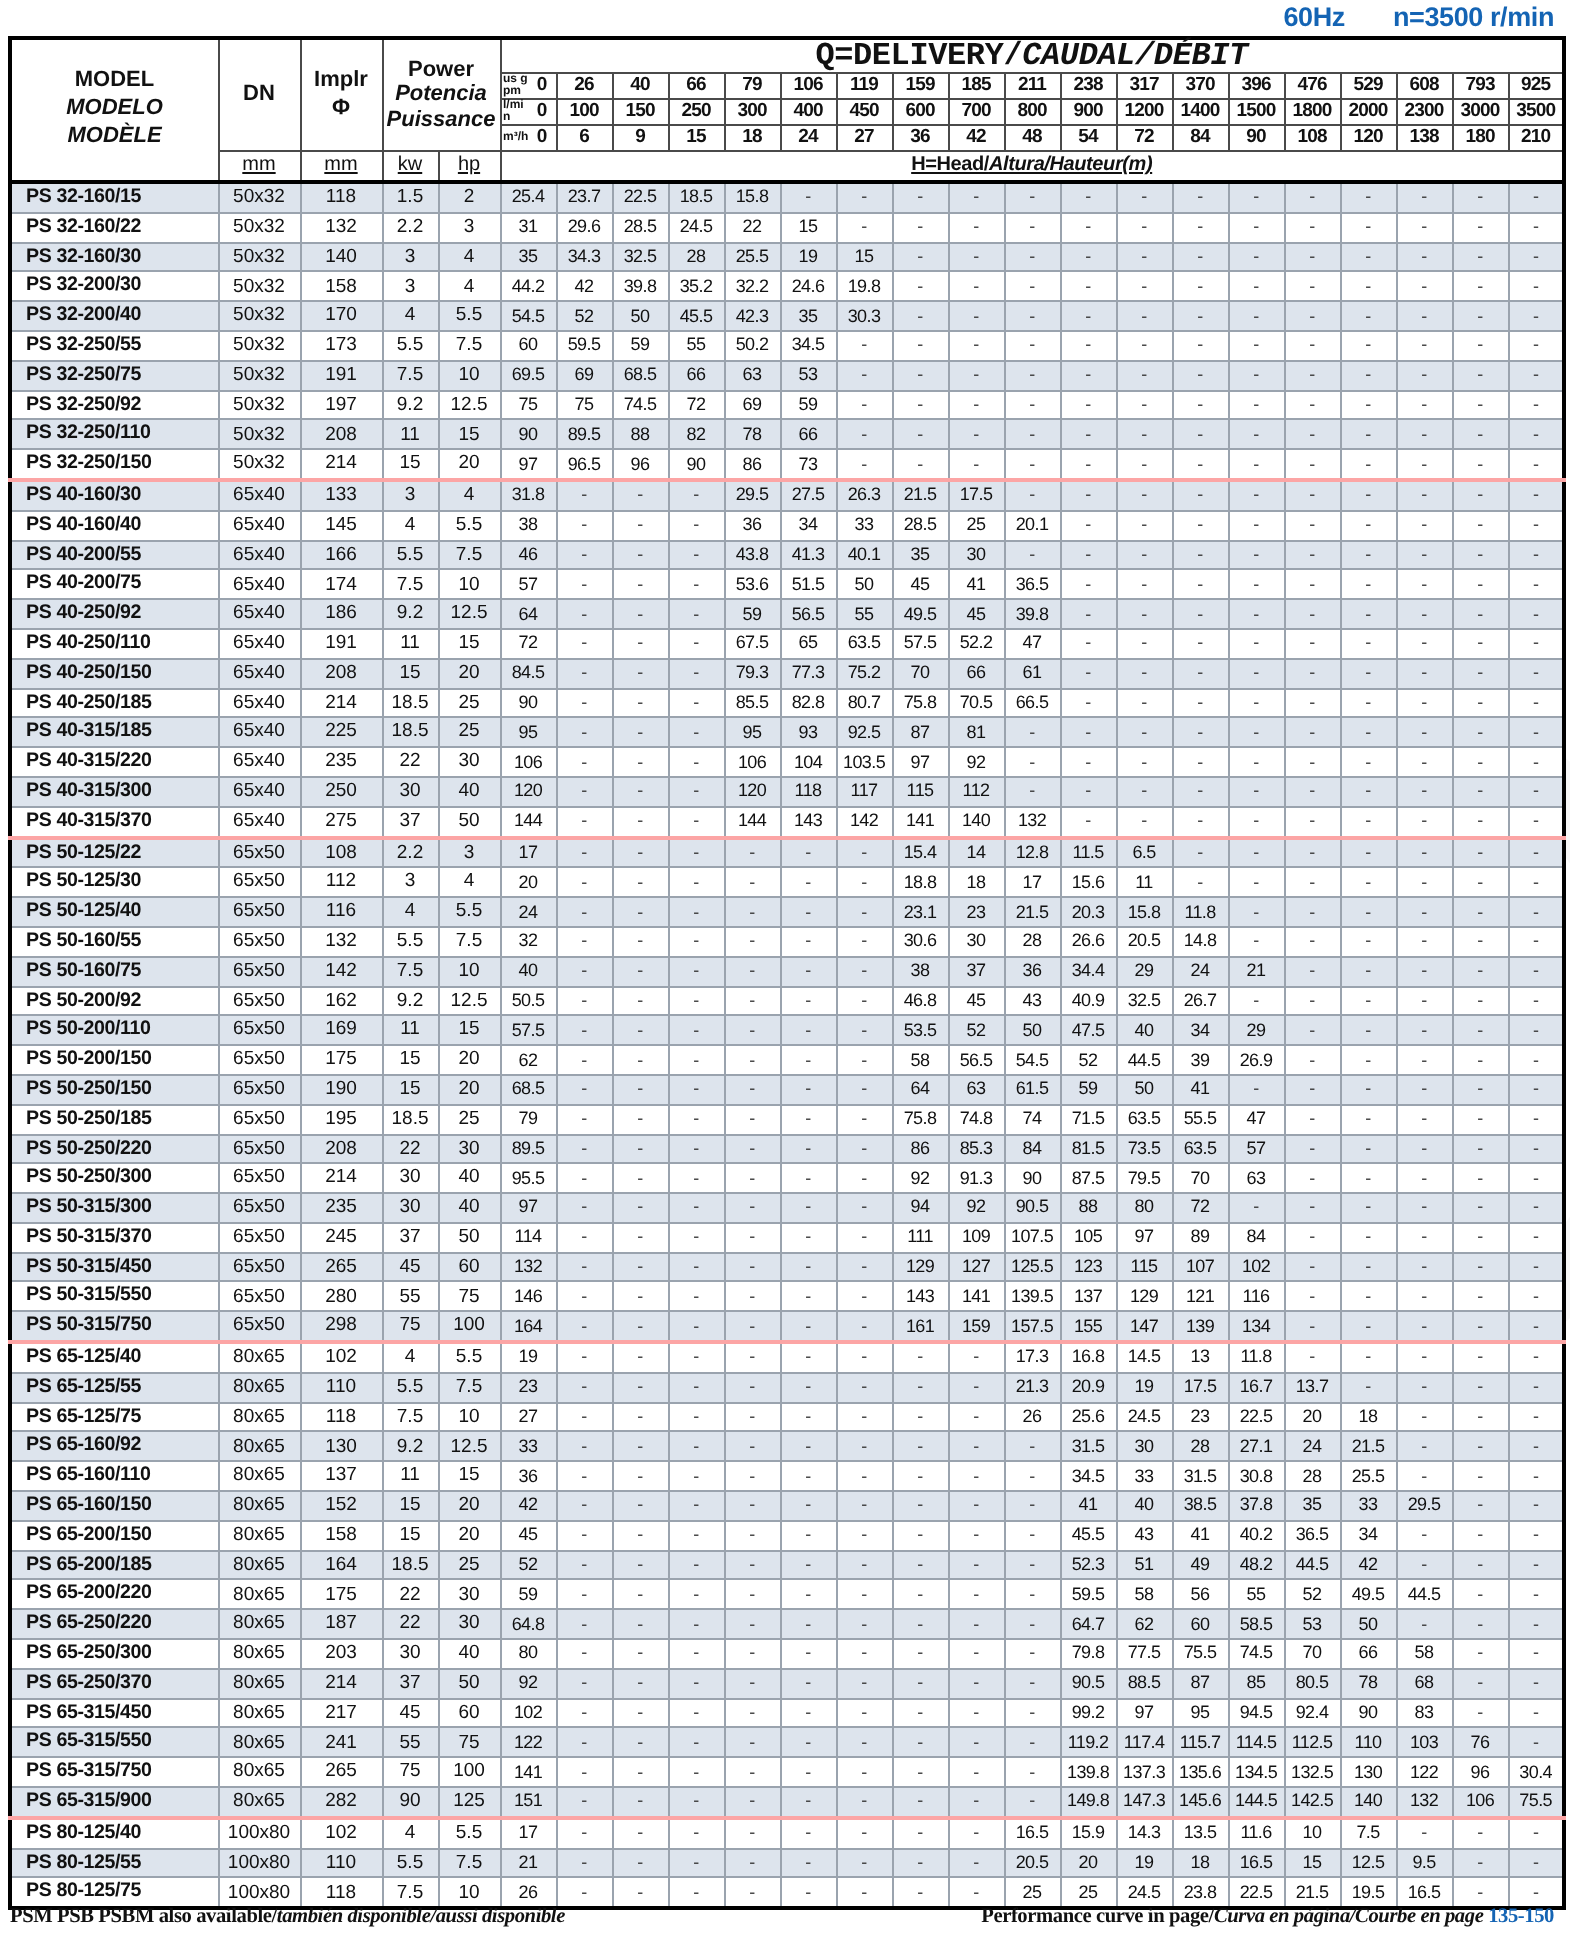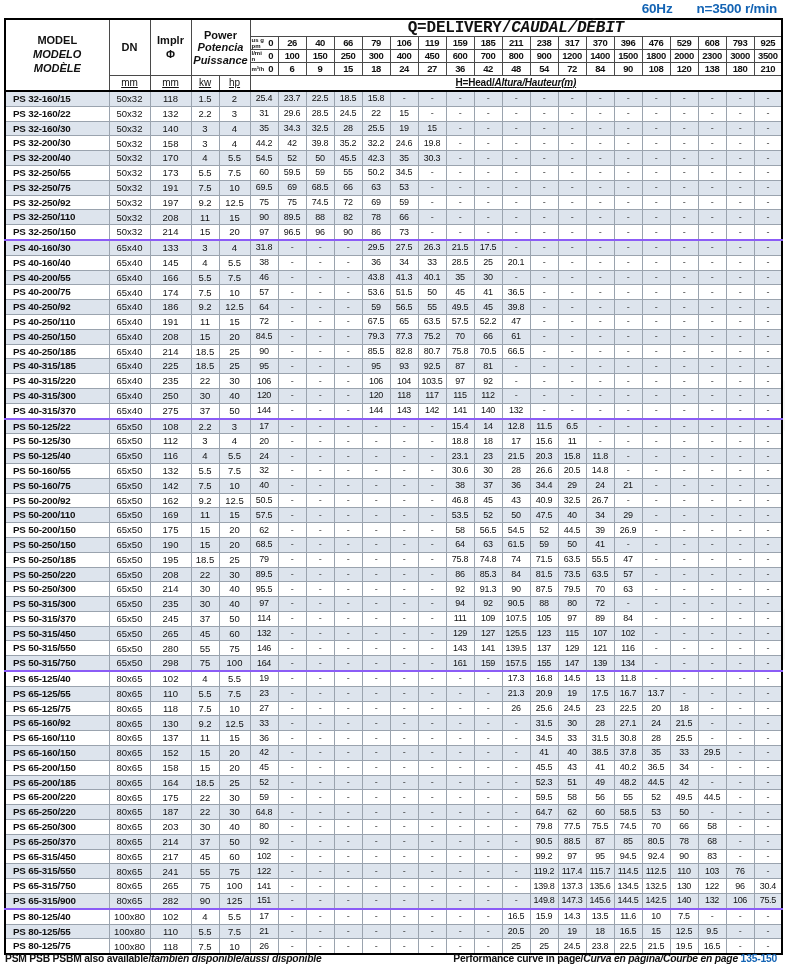--- a/index.html
+++ b/index.html
@@ -14,21 +14,21 @@
   table{
     border-collapse:collapse;table-layout:fixed;width:777px;
     position:absolute;left:4px;top:18px;border:2px solid #000;
     background:#fff;
   }
   col.c-model{width:104px}col.c-dn{width:41px}col.c-implr{width:41px}
   col.c-kw{width:28px}col.c-hp{width:31px}col.c-val{width:28px}
   th,td{border:1px solid #9aa3ae;padding:0;text-align:center;line-height:1;}
   thead th{border-color:#4a4a4a;background:#fff;}
   thead{border-bottom:2px solid #000;}
-  tbody.group{border-top:2px solid #8b5cf6;margin-left:32px;}
+  tbody.group{border-top:2px solid #fca5a5;margin-left:32px;}
   tr.alt{background:#dde4ed;}
   td{height:13.8px;font-size:9.5px;}
   td.h-cell{font-size:9px;letter-spacing:-0.3px;}
   td.dash{color:#3c3c3c;font-size:9px;}
   td.model-cell{text-align:left;padding-left:7px;font-weight:bold;font-size:9.8px;letter-spacing:-0.2px;}
   .hr1 th{height:13px;}
   .hr2 th{height:12px;}
   .hr5 th{height:14px;text-decoration:underline;}
   .th-model{font-size:11px;font-weight:bold;line-height:1.25;}
   .th-dn,.th-power{font-size:11px;font-weight:bold;line-height:1.15;}
@@ -38,21 +38,21 @@
   .th-htitle{font-size:10px;font-weight:bold;letter-spacing:-0.2px;text-align:center;}
   .th-qnum{font-size:9.5px;font-weight:bold;letter-spacing:-0.4px;}
   .th-unit{padding:0;}
   .th-unit .wrap{display:flex;align-items:center;height:100%;}
   .ulabel{font-size:6px;width:13px;line-height:1;text-align:left;padding-left:1px;word-break:break-all;}
   .uzero{flex:1;font-weight:bold;font-size:9.5px;text-align:center;}
   .th-mm,.th-kw,.th-hp{font-size:10px;font-weight:normal;}
   .footer{
     position:absolute;left:0;bottom:3px;width:785px;box-sizing:border-box;
     display:flex;justify-content:space-between;padding:16px 8px 0 5px;
-    font-size:10.3px;font-weight:bold;letter-spacing:-0.2px;
+    font-size:10.3px;font-weight:bold;letter-spacing:-0.2px;font-family:Liberation Serif, serif;
   }
   .accent{color:#1464b4;}
   .wm{position:absolute;left:0;top:0;pointer-events:none;}
 </style>
 </head>
 <body>
 
 <svg class="wm" width="785" height="967" viewBox="0 0 785 967">
   <circle cx="660" cy="520" r="170" fill="none" stroke="#000" stroke-opacity="0.03" stroke-width="34"></circle>
   <circle cx="560" cy="560" r="120" fill="none" stroke="#000" stroke-opacity="0.025" stroke-width="26"></circle>

